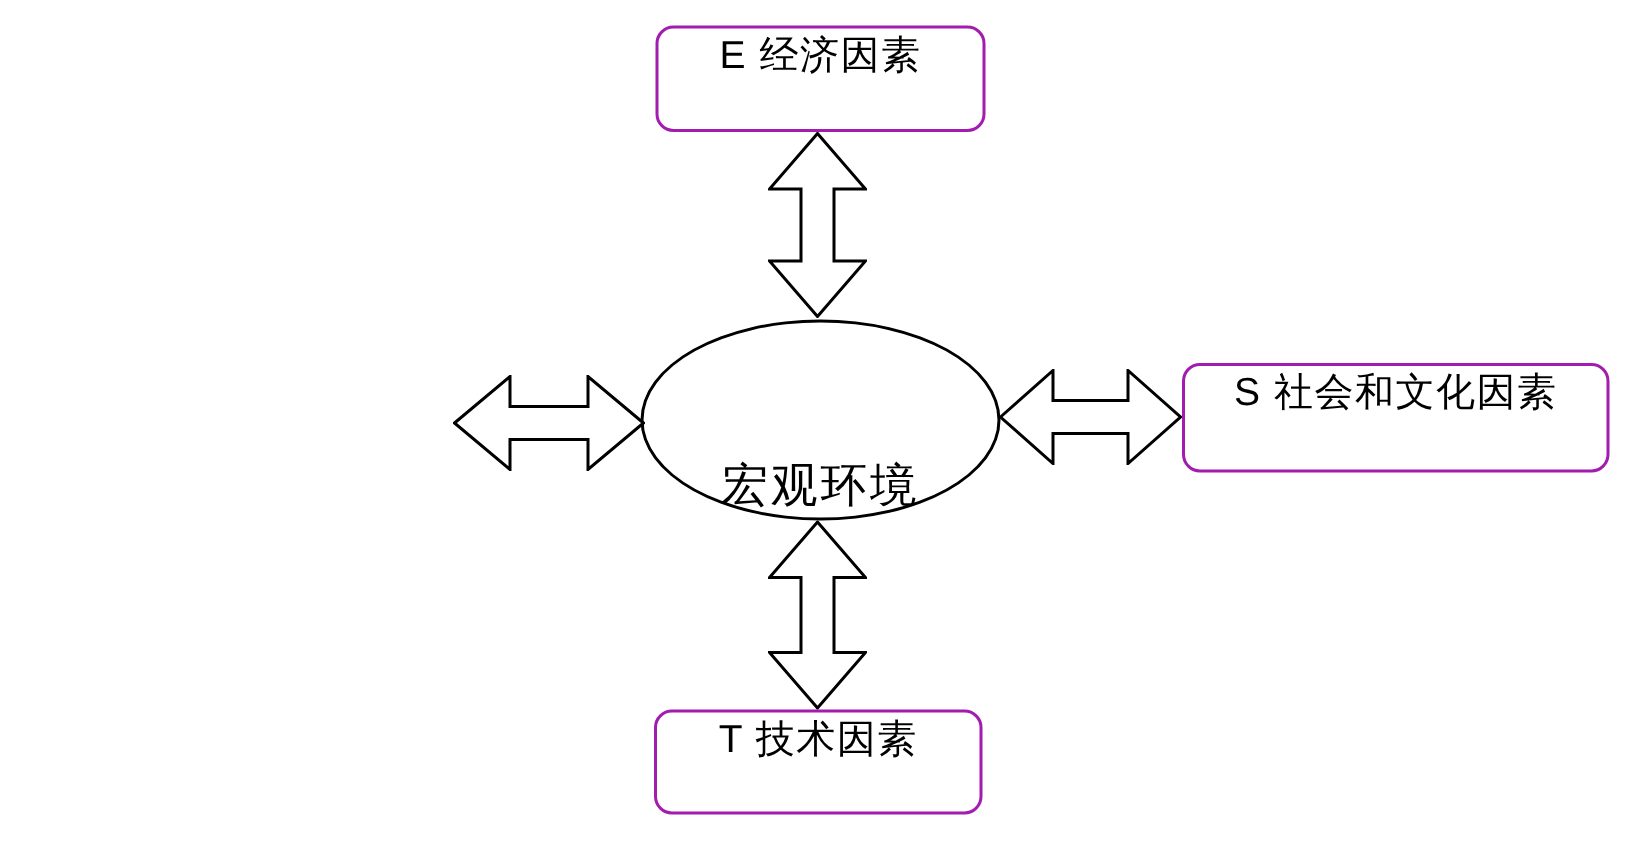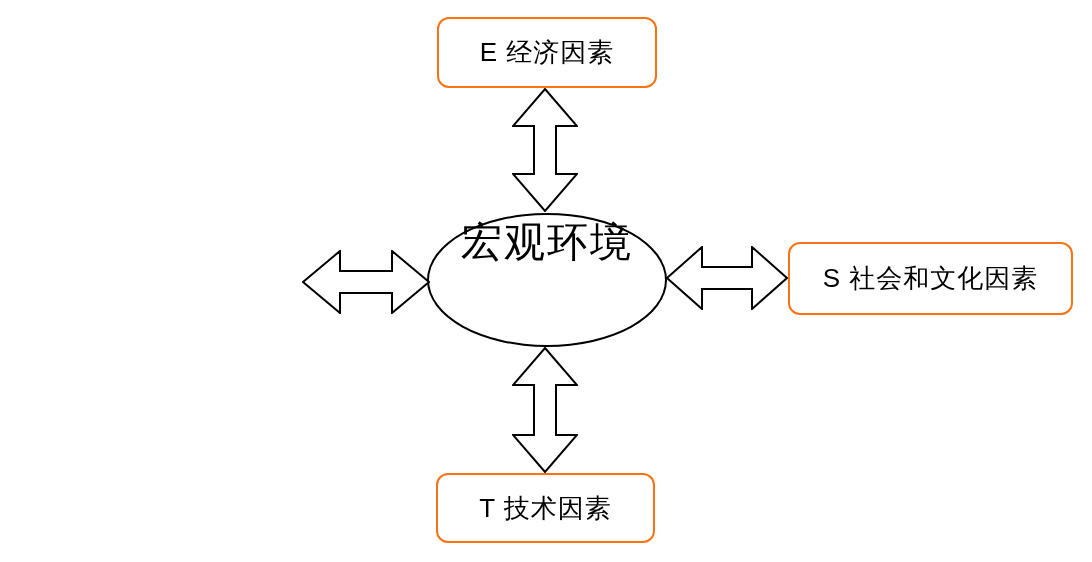--- a/index.html
+++ b/index.html
@@ -12,48 +12,47 @@
     width: 1092px;
     height: 562px;
     background: #ffffff;
     font-family: "Liberation Sans", sans-serif;
     color: #000000;
     overflow: hidden;
   }
   .node {
     position: absolute;
     box-sizing: border-box;
-    border: 2px solid #f97316;
+    border: 2px solid #a21caf;
     border-radius: 12px;
     background: #ffffff;
     display: flex;
-    align-items: center;
     justify-content: center;
     font-size: 26px;
     letter-spacing: 1px;
     white-space: nowrap;
   }
   .node-top    { left: 437px; top: 17px;  width: 220px; height: 71px; }
   .node-left   { left: 13px;  top: 245px; width: 289px; height: 75px; }
   .node-right  { left: 788px; top: 242px; width: 285px; height: 73px; }
   .node-bottom { left: 436px; top: 473px; width: 219px; height: 70px; }
   .ellipse {
     position: absolute;
     box-sizing: border-box;
     left: 427px;
     top: 213px;
     width: 240px;
     height: 134px;
     border: 2px solid #000000;
     border-radius: 50%;
     background: #ffffff;
     display: flex;
-    align-items: flex-start;
+    align-items: flex-end;
     justify-content: center;
-    font-size: 41px;
+    font-size: 31px;
     letter-spacing: 2px;
     white-space: nowrap;
   }
   .arrow {
     position: absolute;
     display: block;
   }
   .arrow polygon {
     fill: #ffffff;
     stroke: #000000;

